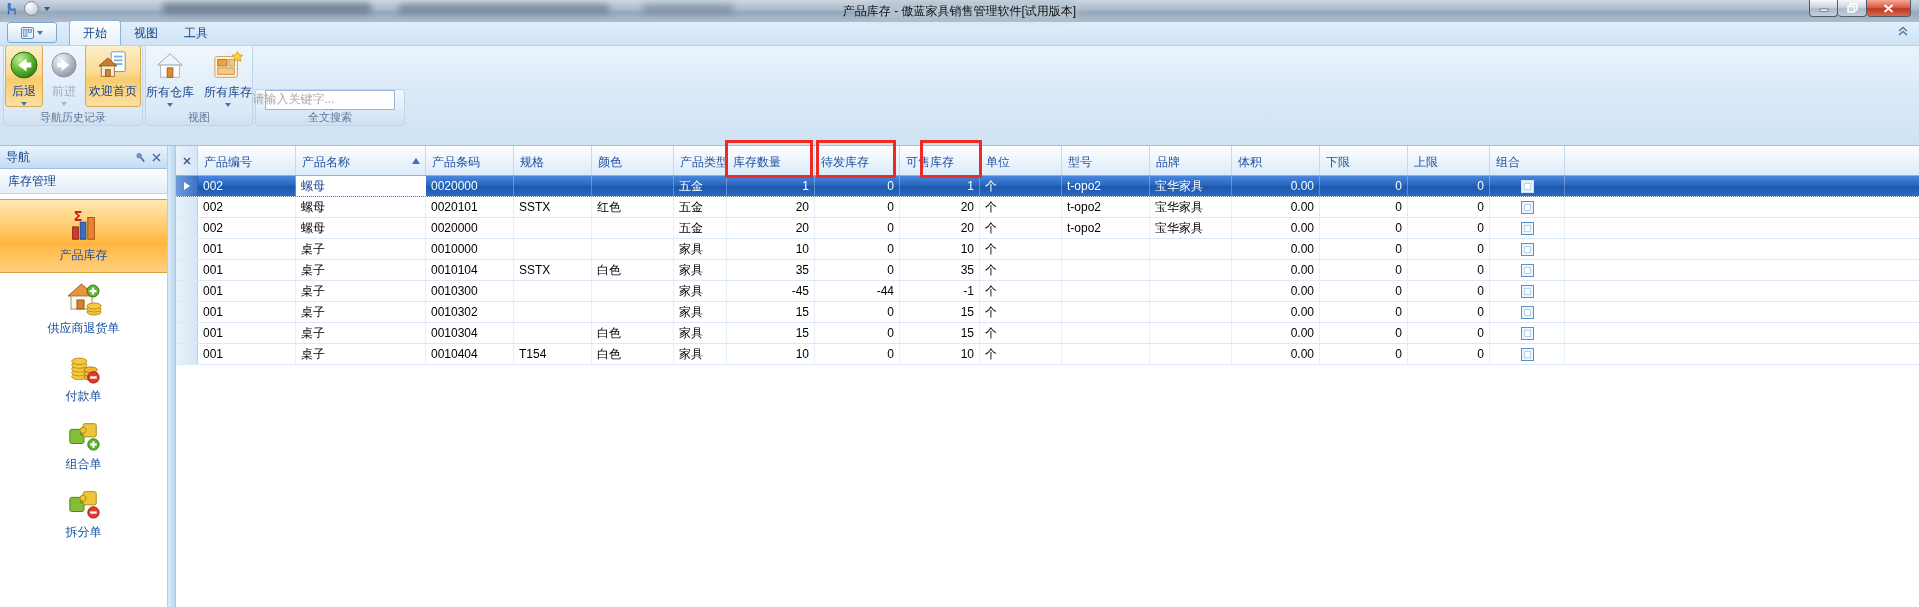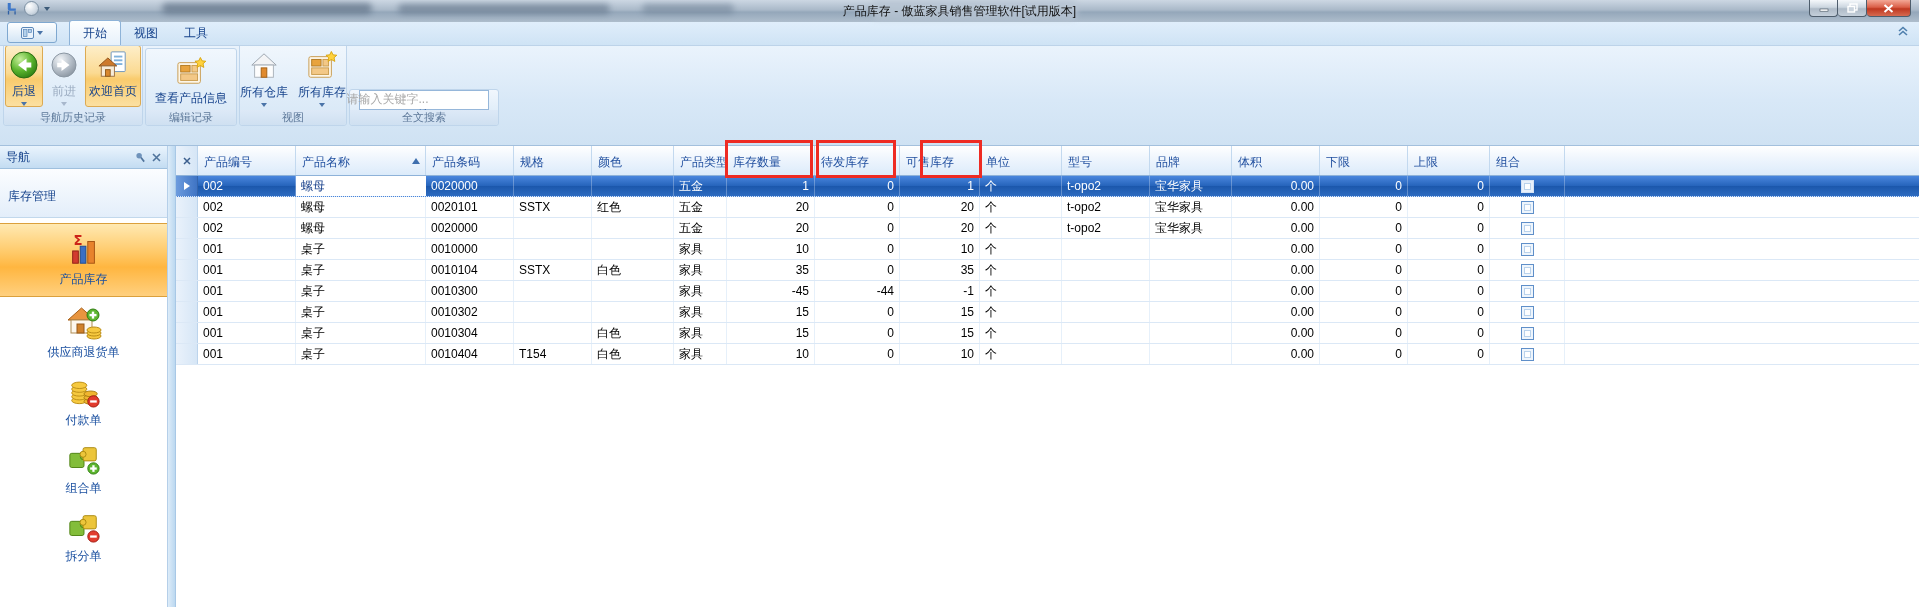--- a/index.html
+++ b/index.html
@@ -48,21 +48,21 @@
   .searchbox input::placeholder{color:#a8a8a8;}
   .searchgo{font-size:12px;color:#15428b;margin-left:3px;cursor:pointer;white-space:nowrap;}
 
   
   .main{display:flex;height:476px;position:relative;}
 
   
   .sidebar{width:168px;box-sizing:border-box;display:flex;flex-direction:column;background:#fff;border-right:1px solid #b5cfe9;}
   .nav-head{height:22px;background:linear-gradient(#eaf4fd,#c3dcf2);border-bottom:1px solid #9fc0de;display:flex;align-items:center;padding:0 6px;color:#15428b;font-size:12px;gap:6px;}
   .nav-head .spacer{flex:1;}
-  .nav-section{height:24px;background:linear-gradient(#fbfdff,#e3eefa);border-bottom:1px solid #c2d8ec;display:flex;align-items:flex-end;padding:12px 8px;color:#15428b;font-size:12px;}
+  .nav-section{height:24px;background:linear-gradient(#fbfdff,#e3eefa);border-bottom:1px solid #c2d8ec;display:flex;align-items:center;padding:0 8px;color:#15428b;font-size:12px;}
   .nav-items{flex:1;display:flex;flex-direction:column;padding-top:5px;background:#fff;overflow:hidden;}
   .nav-item{display:flex;flex-direction:column;align-items:center;padding:7px 0 6px;cursor:pointer;}
   .nav-item .nlabel{margin-top:4px;font-size:12px;color:#1b50a0;}
   .nav-item.selected{background:linear-gradient(#ffe9b2,#ffc968 40%,#ffb640 60%,#ffd07f);border-top:1px solid #dba03c;border-bottom:1px solid #dba03c;padding:9px 0 8px;}
 
   .splitter{width:8px;background:linear-gradient(90deg,#ddecf9,#bcd8f0);border-right:1px solid #a8c8e6;box-sizing:border-box;cursor:col-resize;}
 
   
   .table-area{position:relative;flex:1;background:#fff;overflow:visible;}
   .hrow{display:flex;height:30px;box-sizing:border-box;background:linear-gradient(#ffffff,#eef5fd 45%,#dcebfa);border-bottom:1px solid #8eb2d9;}
@@ -197,35 +197,20 @@
             <path d="M2 17 L11.5 8.5 L21 17 z" fill="#cd7a2c" stroke="#8e4f15"></path>
             <rect x="4.5" y="17" width="14" height="11" fill="#f7ecd9" stroke="#9c7140"></rect>
             <rect x="9" y="21" width="5" height="7" fill="#d8882f" stroke="#8e5a1a"></rect>
           </svg>
           <span class="rlabel">欢迎首页</span>
         </div>
       </div>
       <div class="glabel">导航历史记录</div>
     </div>
 
-    <div class="rgroup g2">
-      <div class="rbtns">
-        <div class="rbtn">
-          <svg width="34" height="30" viewBox="0 0 34 32">
-            <rect x="3" y="6" width="24" height="22" rx="2" fill="#fdf6e8" stroke="#c89b4e"></rect>
-            <rect x="6" y="9" width="10" height="7" fill="#e8a33d" stroke="#b27a22"></rect>
-            <rect x="18" y="9" width="6" height="7" fill="#f3c886" stroke="#c89b4e"></rect>
-            <rect x="6" y="18" width="18" height="7" fill="#f3c886" stroke="#c89b4e"></rect>
-            <path d="M27 0.5 l1.8 3.6 4 .4 -3 2.7 .9 3.9 -3.7 -2 -3.6 2 .8 -3.9 -3 -2.7 4 -.4 z" fill="#ffd23e" stroke="#d9a40f"></path>
-          </svg>
-          <span class="rlabel">查看产品信息</span>
-        </div>
-      </div>
-      <div class="glabel">编辑记录</div>
-    </div>
 
     <div class="rgroup g3">
       <div class="rbtns">
         <div class="rbtn">
           <svg width="32" height="30" viewBox="0 0 32 32">
             <path d="M3 15 L16 3 L29 15 z" fill="#f3f4f6" stroke="#9aa3ad"></path>
             <rect x="6" y="15" width="20" height="13" fill="#fdfdfd" stroke="#a8b0b9"></rect>
             <rect x="13" y="18" width="6" height="10" fill="#e08a2e" stroke="#a35f12"></rect>
           </svg>
           <span class="rlabel">所有仓库</span>

